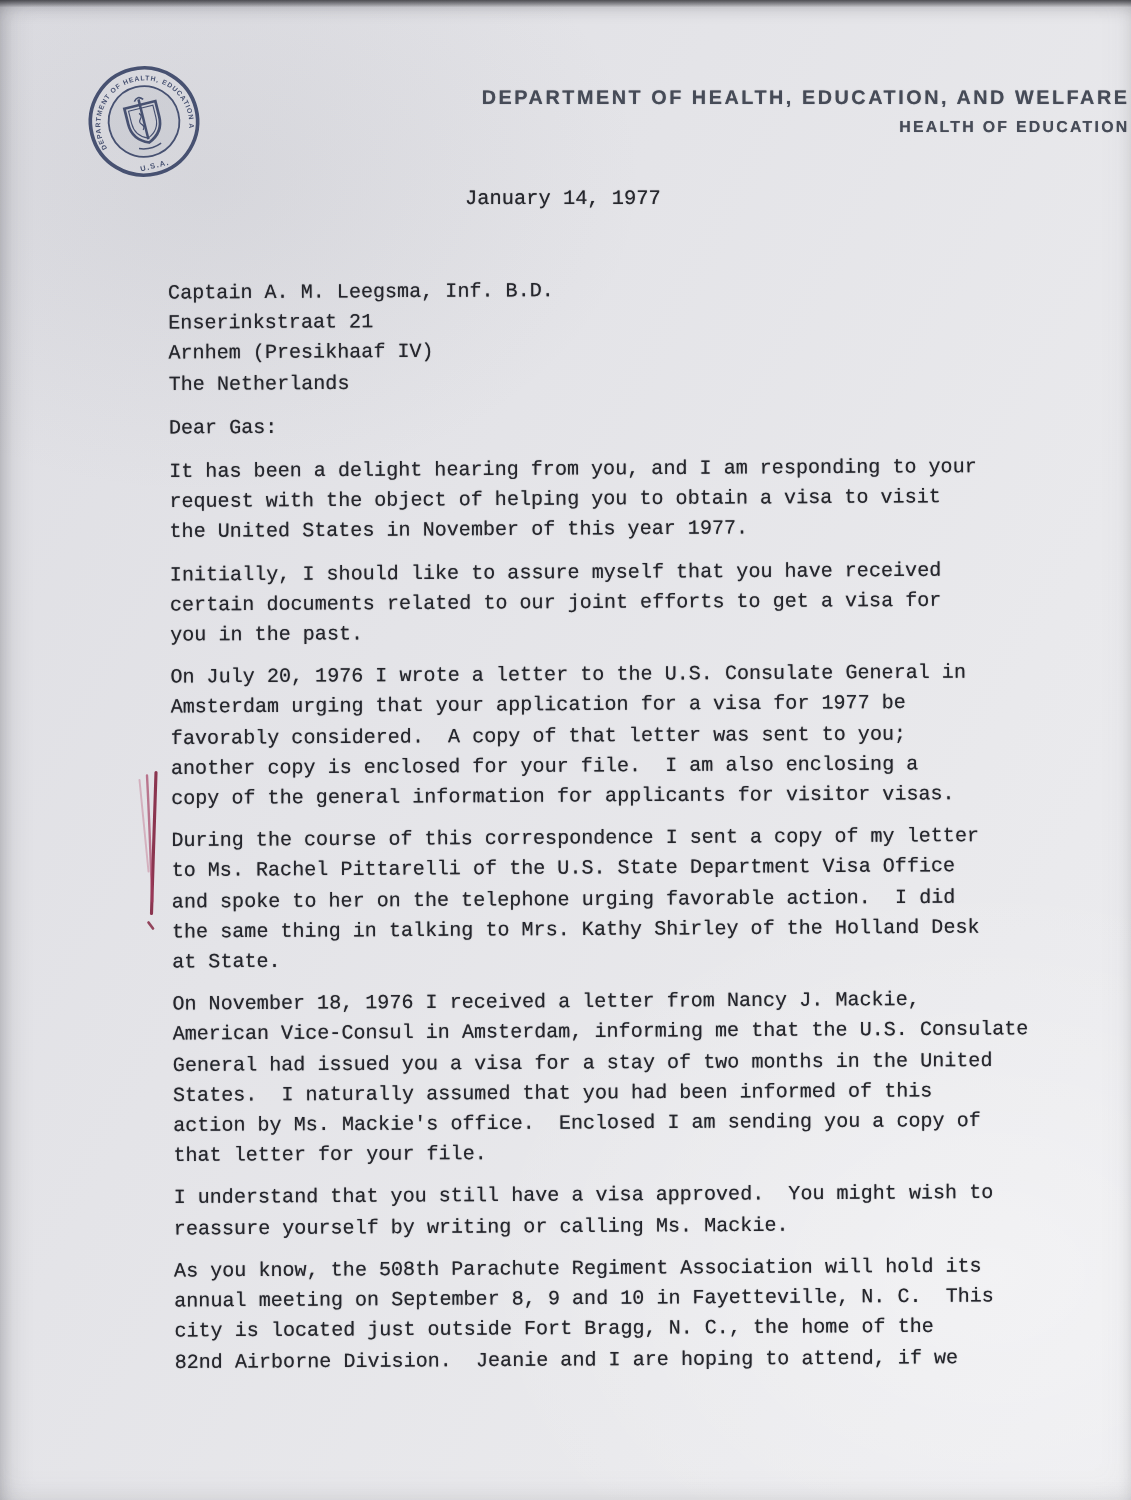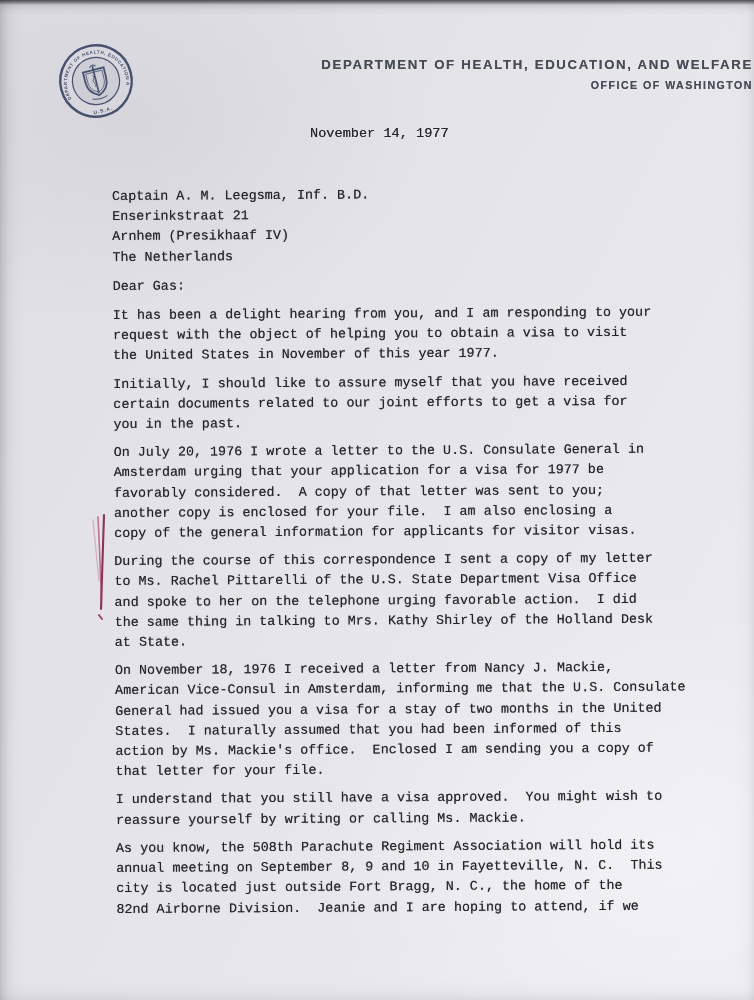--- a/index.html
+++ b/index.html
@@ -128,24 +128,24 @@
       <path d="M40,72 q10,4 20,0" stroke-width="1.3"></path>
     </g>
     <text font-family="Liberation Sans, sans-serif" font-size="6" font-weight="bold" fill="#3b4668" letter-spacing="0.8">
       <textPath href="#sealRing" startOffset="2%">DEPARTMENT OF HEALTH, EDUCATION AND WELFARE</textPath>
     </text>
     <text x="50" y="92" text-anchor="middle" font-family="Liberation Sans, sans-serif" font-size="6.5" font-weight="bold" fill="#3b4668" letter-spacing="1.2">U.S.A.</text>
   </svg>
 
   <div class="letterhead">
     <div class="lh-dept">DEPARTMENT OF HEALTH, EDUCATION, AND WELFARE</div>
-    <div class="lh-office">OFFICE OF WASHINGTON</div>
+    <div class="lh-office">HEALTH OF EDUCATION</div>
   </div>
 
-  <div class="date-line">November 14, 1977</div>
+  <div class="date-line">January 14, 1977</div>
 
   <div class="letter-body">
     <div class="pre block">Captain A. M. Leegsma, Inf. B.D.
 Enserinkstraat 21
 Arnhem (Presikhaaf IV)
 The Netherlands</div>
     <div class="pre block">Dear Gas:</div>
     <div class="pre para">It has been a delight hearing from you, and I am responding to your
 request with the object of helping you to obtain a visa to visit
 the United States in November of this year 1977.</div>

